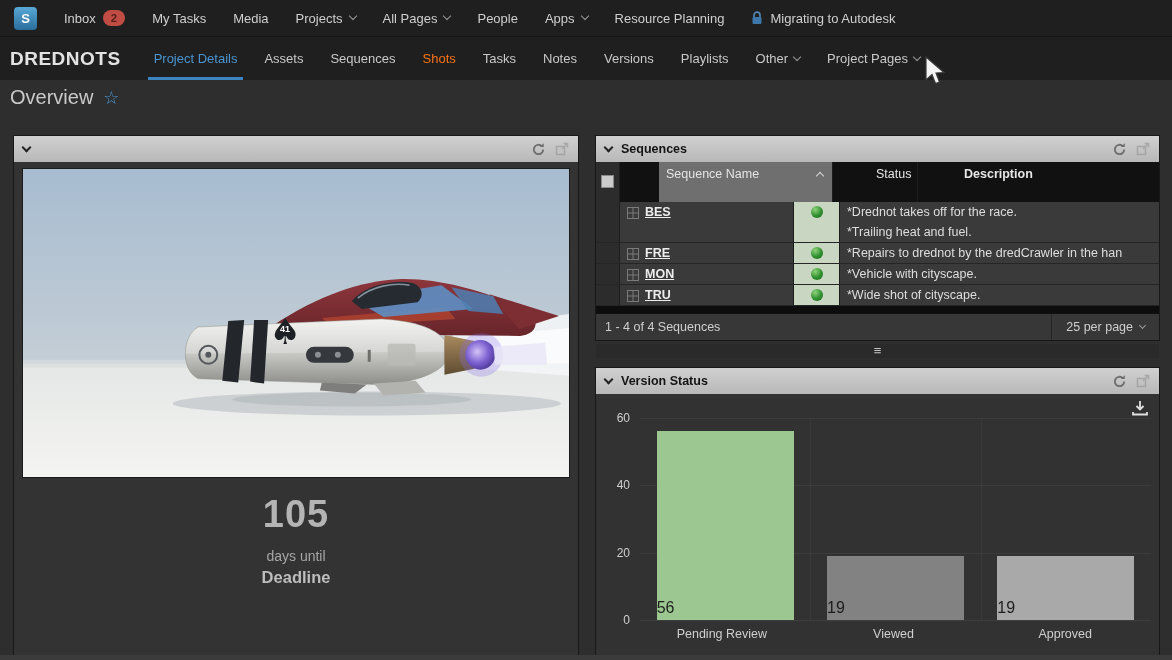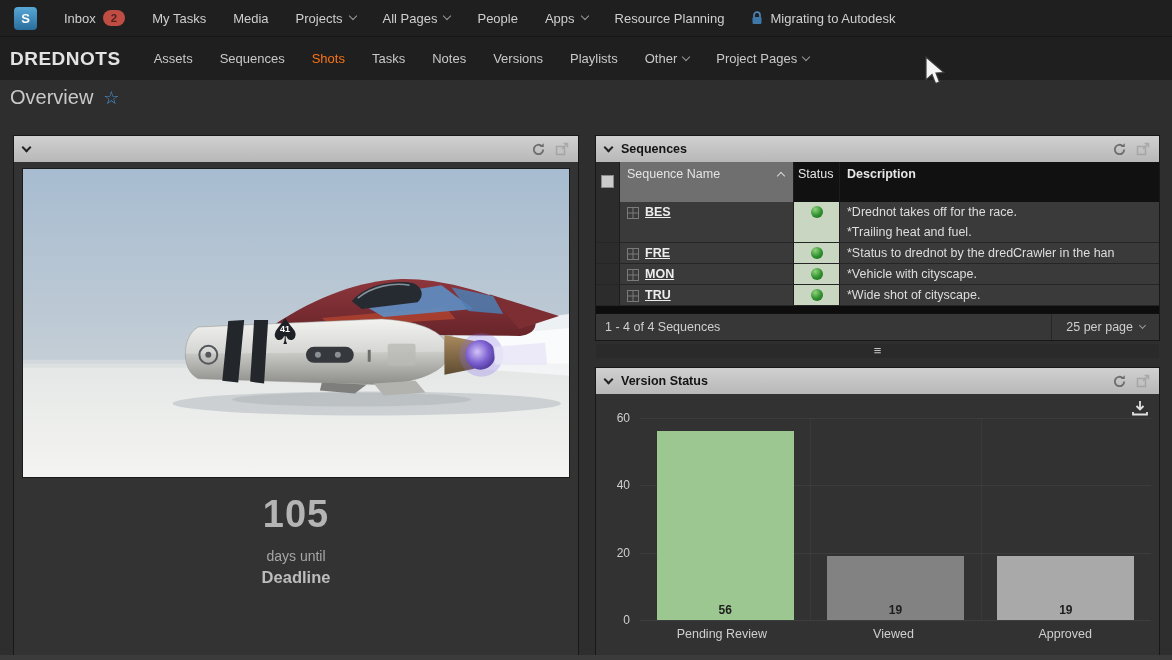--- a/index.html
+++ b/index.html
@@ -61,21 +61,21 @@
   
   .lpanel { left:14px; top:136px; width:564px; height:519px; }
   .thumb { margin:6px 8px 0; height:310px; border:1px solid #1b1b1b; position:relative; overflow:hidden; background:#a9bed1; }
   .thumb svg { display:block; width:100%; height:100%; }
   .countdown { text-align:center; margin-top:16px; }
   .cd-num { font-size:38px; font-weight:bold; color:#b4b4b4; line-height:1.1; letter-spacing:1px; }
   .cd-cap { font-size:14px; color:#a6a6a6; margin-top:12px; }
   .cd-target { font-size:16.5px; font-weight:bold; color:#bdbdbd; margin-top:4px; }
   
   .spanel { left:596px; top:136px; width:563px; }
-  .thead { display:flex; height:40px; background:#111; color:#e6e6e6; font-size:12.5px; }
+  .thead { display:flex; height:40px; background:#111; color:#e6e6e6; font-size:12.5px;gap:39px; }
   .col-gutter { width:24px; background:#2c2c2c; border-right:1px solid #1d1d1d; display:flex; justify-content:center; }
   .checkbox { width:13px; height:13px; background:#cbcbcb; border:1px solid #8a8a8a; margin-top:13px; cursor:pointer; }
   .col-name { width:174px; background:#6f6f6f; color:#e4e4e4; padding:5px 7px; position:relative; border-right:1px solid #1d1d1d; cursor:pointer; }
   .sort { position:absolute; right:9px; top:11px; width:6px; height:6px; border-left:1.6px solid #d8d8d8; border-top:1.6px solid #d8d8d8; transform:rotate(45deg); }
   .col-status { width:46px; padding:5px 4px; border-right:1px solid #1d1d1d; cursor:pointer; }
   .col-desc { flex:1; padding:5px 7px; cursor:pointer;font-weight:bold; }
   .trow { display:flex; background:#3a3a3a; border-bottom:1px solid #252525; font-size:12.5px; color:#dedede; }
   .r-gutter { width:24px; background:#2c2c2c; border-right:1px solid #1d1d1d; }
   .r-name { width:174px; display:flex; gap:6px; padding:3px 7px; border-right:1px solid #1d1d1d; align-items:flex-start; }
   .r-name svg { margin-top:2px; flex:0 0 auto; }
@@ -95,21 +95,21 @@
   .vpanel { left:596px; top:368px; width:563px; height:287px; }
   .chart { position:relative; height:261px; background:#323232; }
   .dl { position:absolute; top:6px; right:10px; cursor:pointer; }
   .ylab { position:absolute; left:0; width:34px; text-align:right; font-size:12px; color:#cfcfcf; transform:translateY(-50%); }
   .grid { position:absolute; left:44px; right:8px; height:1px; background:rgba(255,255,255,.05); }
   .vgrid { position:absolute; top:24px; height:202px; width:1px; background:rgba(255,255,255,.035); }
   .baseline { position:absolute; left:44px; right:8px; top:226px; height:1px; background:#3e3e3e; }
   .bars { position:absolute; left:44px; right:8px; top:24px; height:202px; display:flex; }
   .slot { flex:1; display:flex; align-items:flex-end; justify-content:center; }
   .bar { width:137px; position:relative; cursor:pointer; }
-  .bar .val { position:absolute; bottom:3px; left:0; right:0; text-align:center; font-size:12px; color:#1d1d1d;font-weight:bold; }
+  .bar .val { position:absolute; bottom:3px; left:0; right:0; text-align:left; font-size:16px; color:#1d1d1d; }
   .cats { position:absolute; left:40px; right:8px; top:233px; display:flex; }
   .cat { flex:1; text-align:center; font-size:12.5px; color:#cfcfcf; }
   .bottom-strip { position:absolute; left:0; right:0; bottom:0; height:5px; background:#3b3b3b; }
   .cursor { position:absolute; left:924px; top:56px; z-index:50; pointer-events:none; }
 </style>
 </head>
 <body>
 
 <div class="topnav">
   <div class="logo">
@@ -147,20 +147,23 @@
     <svg width="12" height="14" viewBox="0 0 12 14">
         <path d="M3 6.2V4.2a3 3 0 0 1 6 0v2" fill="none" stroke="#4e85b5" stroke-width="1.7"></path>
         <rect x="1.5" y="6" width="9" height="7" rx="1.2" fill="#3e78ab"></rect>
       </svg>
     <span>Migrating to Autodesk</span>
   </div>
 </div>
 
 <div class="tabbar">
   <span class="projname">DREDNOTS</span>
+  <div class="tab active">
+      <span>Project Details</span>
+    </div>
   <div class="tab">
       <span>Assets</span>
     </div>
   <div class="tab">
       <span>Sequences</span>
     </div>
   <div class="tab blue">
       <span>Shots</span>
     </div>
   <div class="tab">
@@ -336,21 +339,21 @@
           <rect x="0.5" y="0.5" width="11" height="11" fill="none" stroke="#7b7b7b"></rect>
           <line x1="6" y1="0.5" x2="6" y2="11.5" stroke="#7b7b7b"></line>
           <line x1="0.5" y1="6" x2="11.5" y2="6" stroke="#7b7b7b"></line>
         </svg>
       <span class="seq-link">FRE</span>
     </div>
     <div class="r-status">
         <span class="dot"></span>
       </div>
     <div class="r-desc">
-      <div>*Status to drednot by the dredCrawler in the han</div>
+      <div>*Repairs to drednot by the dredCrawler in the han</div>
     </div>
   </div>
 
   <div class="trow">
     <div class="r-gutter"></div>
     <div class="r-name">
       <svg width="12" height="12" viewBox="0 0 12 12">
           <rect x="0.5" y="0.5" width="11" height="11" fill="none" stroke="#7b7b7b"></rect>
           <line x1="6" y1="0.5" x2="6" y2="11.5" stroke="#7b7b7b"></line>
           <line x1="0.5" y1="6" x2="11.5" y2="6" stroke="#7b7b7b"></line>

